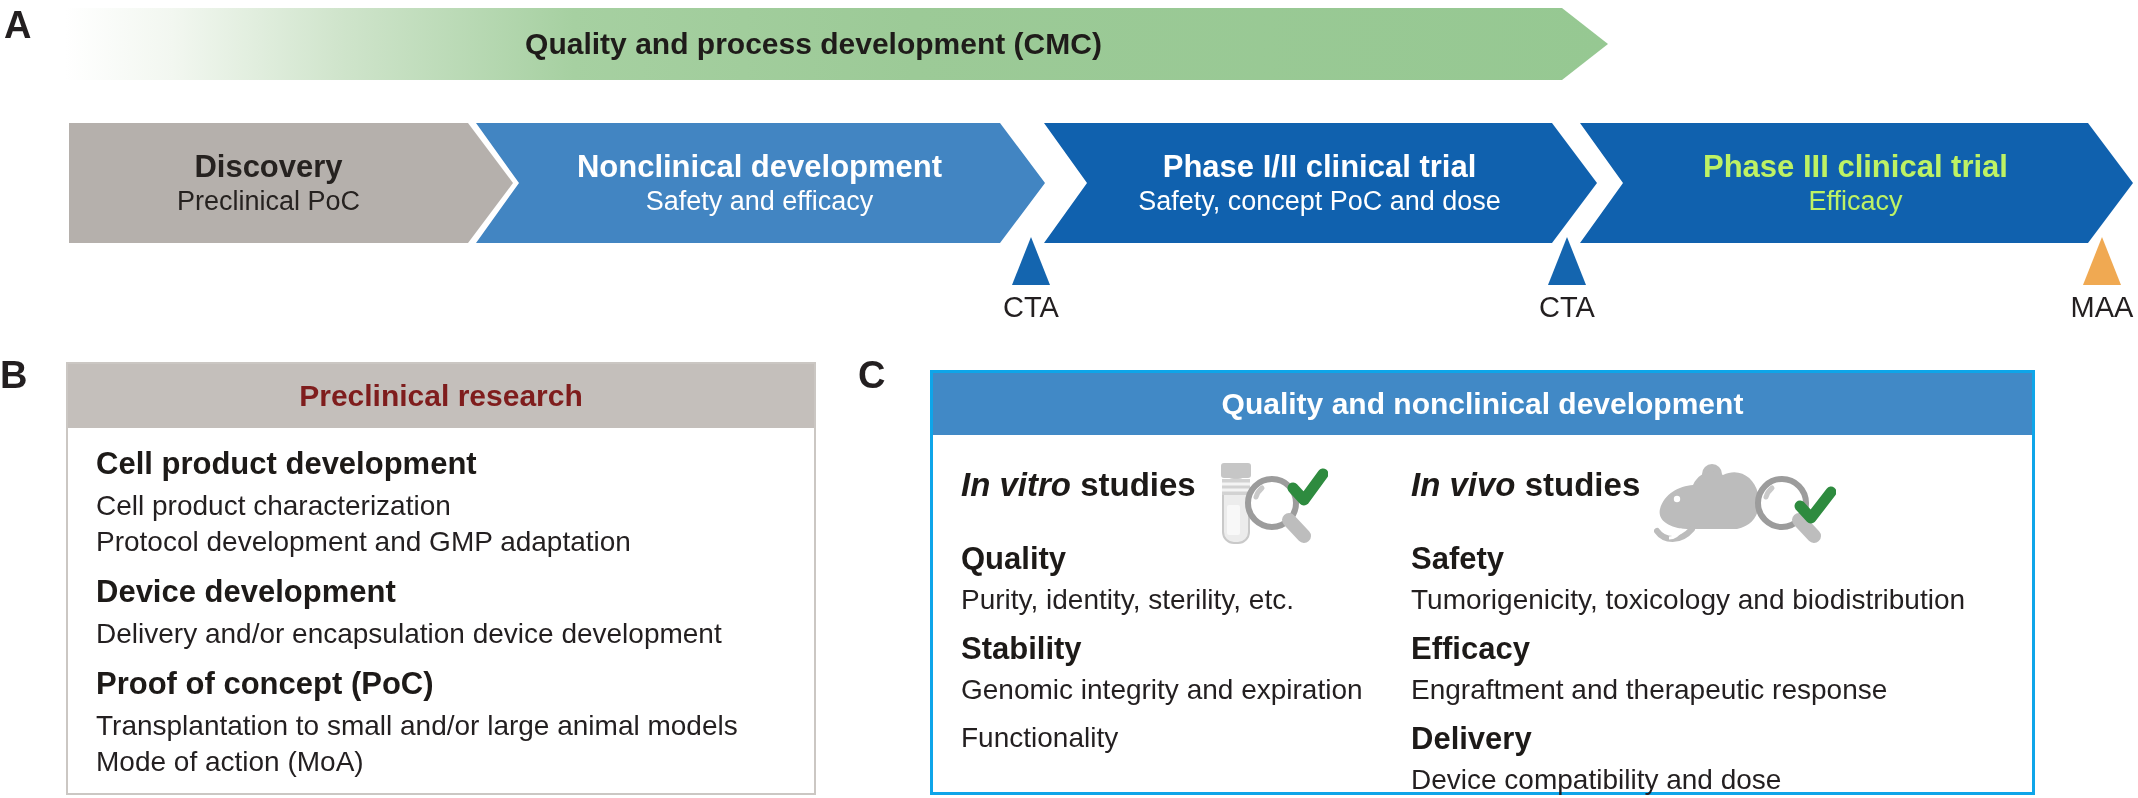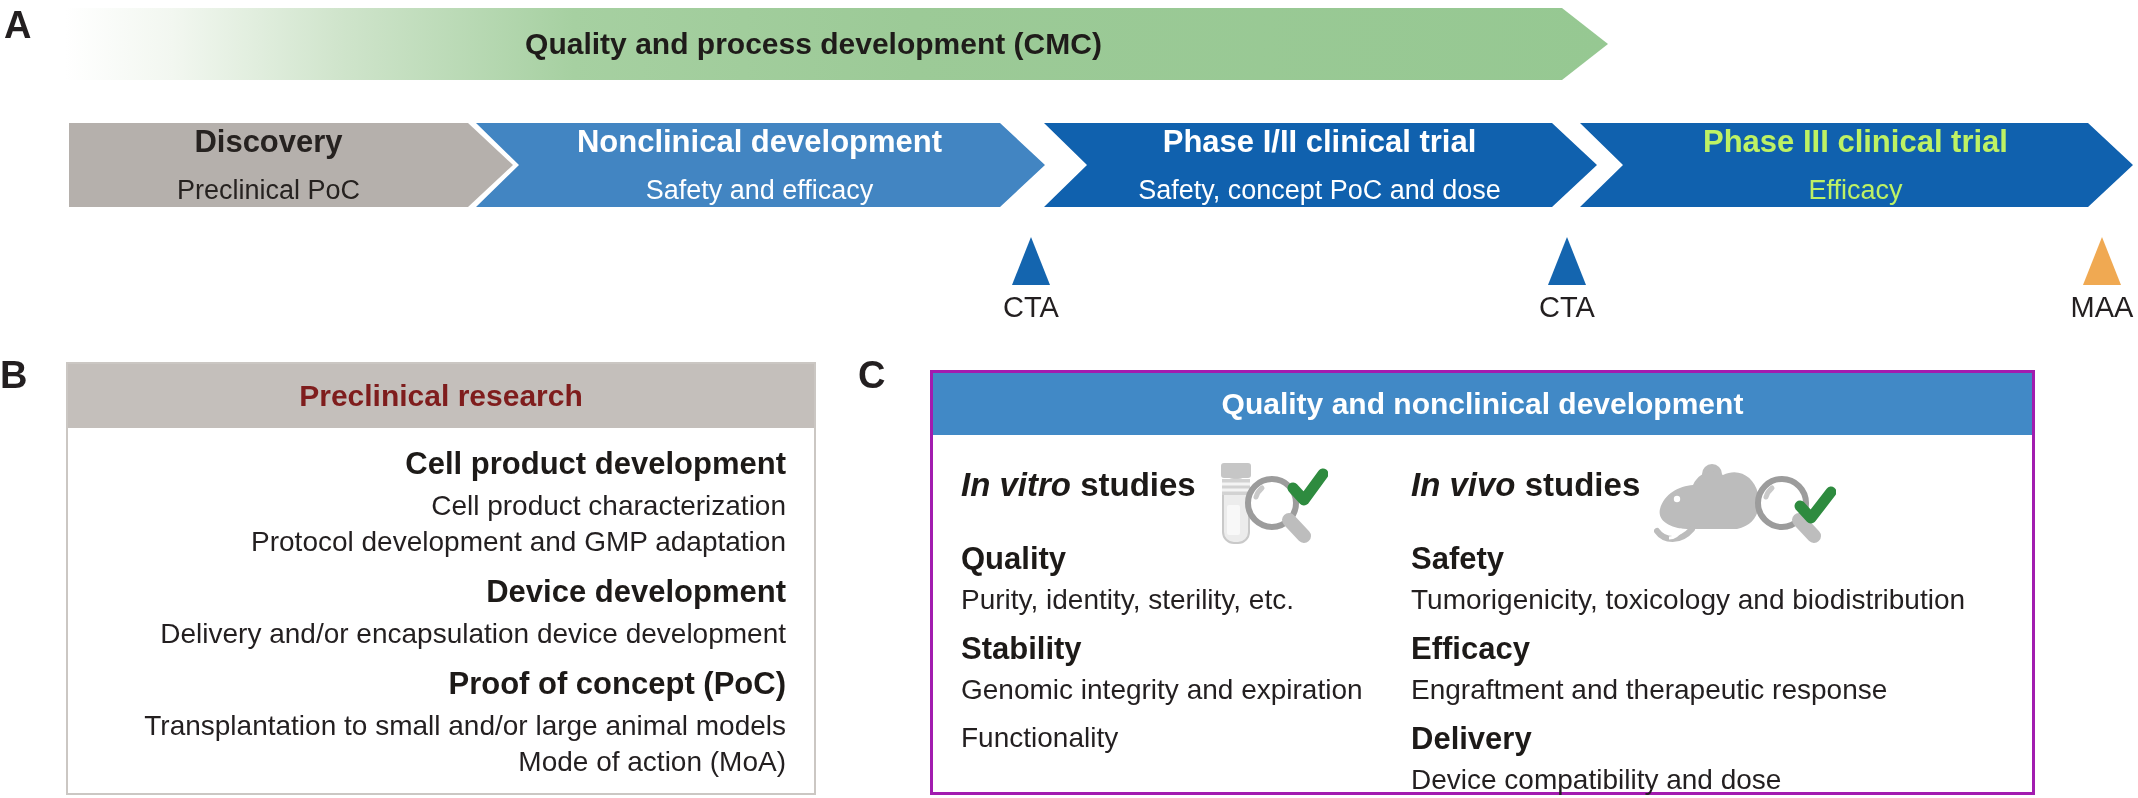--- a/index.html
+++ b/index.html
@@ -16,22 +16,22 @@
   .cmc-arrow {
     position:absolute; left:65px; top:8px; width:1543px; height:72px;
     background:linear-gradient(90deg,#ffffff 0%,#f2f7f0 7%,#cfe4cb 18%,#a6d0a1 33%,#9cca97 55%,#96c892 100%);
     clip-path:polygon(0 0, calc(100% - 46px) 0, 100% 50%, calc(100% - 46px) 100%, 0 100%);
     display:flex; align-items:center; justify-content:center;
     padding-right:46px;
   }
   .cmc-arrow .cmc-text { font-size:30px; font-weight:bold; color:#1f1c1a; }
 
   .stage {
-    position:absolute; top:123px; height:84px;
-    display:flex; flex-direction:column; align-items:center; justify-content:space-between;
+    position:absolute; top:123px; height:120px;
+    display:flex; flex-direction:column; align-items:center; justify-content:center;
     text-align:center; line-height:1.22;
   }
   .stage.flat  { clip-path:polygon(0 0, calc(100% - 45px) 0, 100% 50%, calc(100% - 45px) 100%, 0 100%); padding-right:45px; }
   .stage.notch { clip-path:polygon(0 0, calc(100% - 45px) 0, 100% 50%, calc(100% - 45px) 100%, 0 100%, 43px 50%); padding-left:43px; padding-right:45px; }
   .stage-title { font-size:31px; font-weight:bold; }
   .stage-sub   { font-size:27px; }
   .stage-discovery { left:69px;  width:444px; background:#b5b0ac; color:#262220; }
   .stage-nonclin   { left:476px; width:569px; background:#4285c2; color:#ffffff; }
   .stage-ph12      { left:1044px; width:553px; background:#1061ae; color:#ffffff; }
   .stage-ph3       { left:1580px; width:553px; background:#1061ae; color:#bef264; }
@@ -49,29 +49,29 @@
 
   
   .box-b {
     position:absolute; left:66px; top:362px; width:750px; height:433px;
     background:#ffffff; border:2px solid #cbc7c3;
   }
   .box-b-header {
     height:64px; background:#c4bfbb; display:flex; align-items:center; justify-content:center;
     font-size:30px; font-weight:bold; color:#7f1d1d;
   }
-  .box-b-body { padding:18px 28px 0 28px;text-align:right; }
+  .box-b-body { padding:18px 18px 0 28px; }
   .b-section { margin-bottom:14px; }
   .b-section-title { font-size:31px; font-weight:bold; color:#1d1a18; margin-bottom:6px; }
   .b-line { font-size:28px; line-height:36px; color:#231f20; }
 
   
   .box-c {
     position:absolute; left:930px; top:370px; width:1105px; height:425px;
-    background:#ffffff; border:3px solid #a21caf;
+    background:#ffffff; border:3px solid #0ea5e9;
   }
   .box-c-header {
     height:62px; background:#4189c6; display:flex; align-items:center; justify-content:center;
     font-size:30px; font-weight:bold; color:#ffffff;
   }
   .box-c-body { display:flex; padding:28px 20px 0 28px; }
   .c-col-left  { width:450px; }
   .c-col-right { flex:1; }
   .c-col-heading { display:flex; align-items:flex-start; height:78px; }
   .c-col-heading-text { font-size:33px; font-weight:bold; line-height:44px; color:#1d1a18; white-space:nowrap; }

